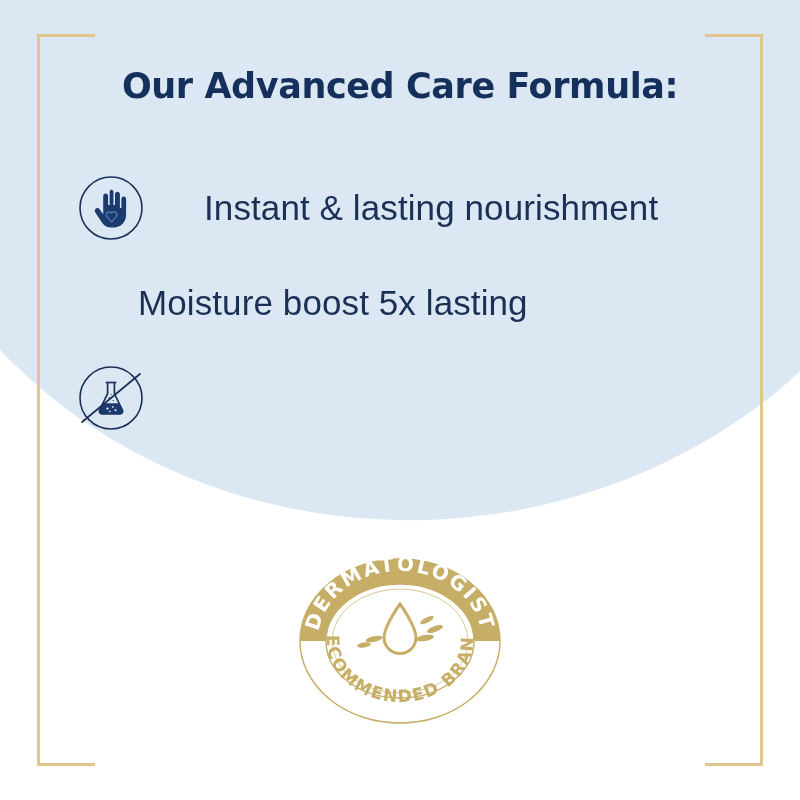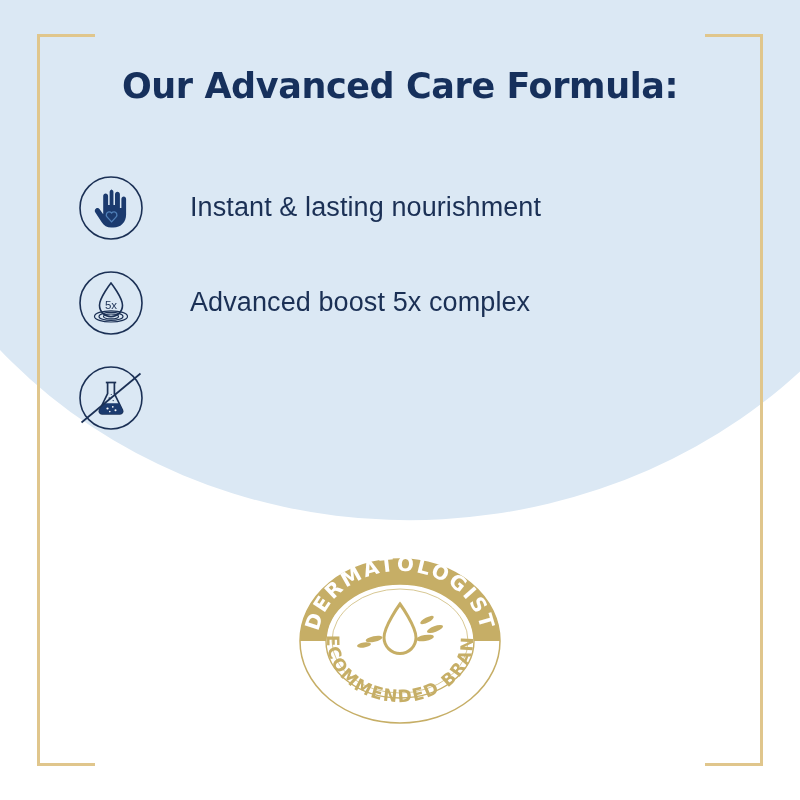--- a/index.html
+++ b/index.html
@@ -107,23 +107,23 @@
     align-items: center;
     height: 95px;
   }
   .feature-icon {
     width: 66px;
     height: 66px;
     flex: 0 0 66px;
     position: relative;
   }
   .feature-label {
-    margin-left: 46px;
+    margin-left: 60px;
     color: #1b3055;
-    font-size: 27px;
+    font-size: 35px;
     letter-spacing: 0.1px;
     font-family: "Liberation Sans", sans-serif;
     white-space: nowrap;
   }
 
   
   .badge {
     position: absolute;
     z-index: 4;
     left: 296px;
@@ -166,32 +166,21 @@
                      c0-1.35 1.1-2.45 2.45-2.45s2.45 1.1 2.45 2.45v9.05h1.55V16.95c0-1.35 1.1-2.45 2.45-2.45z"></path>
           </g>
           <path d="M33.6 38.0c-1.5-1.75-4.3-1.35-5.1 0.8-0.42 1.12-0.14 2.42 0.72 3.35l4.38 4.7
                    4.38-4.7c0.86-0.93 1.14-2.23 0.72-3.35-0.8-2.15-3.6-2.55-5.1-0.8z" fill="none" stroke="#4f7fb8" stroke-width="1.3"></path>
         </svg>
       </div>
       <div class="feature-label">Instant &amp; lasting nourishment</div>
     </div>
 
     <div class="feature-row">
-      <div class="feature-icon">
-        <svg viewBox="0 0 66 66" width="66" height="66" aria-hidden="true">
-          <circle cx="33" cy="33" r="31" fill="none" stroke="#1b3055" stroke-width="1.6"></circle>
-          <path d="M33 13 C33 13 21.5 27.5 21.5 35.3 C21.5 41.7 26.6 46.6 33 46.6
-                   C39.4 46.6 44.5 41.7 44.5 35.3 C44.5 27.5 33 13 33 13 Z" fill="none" stroke="#1b3055" stroke-width="1.6"></path>
-          <ellipse cx="33" cy="46.4" rx="7.5" ry="2.4" fill="none" stroke="#1b3055" stroke-width="1.2"></ellipse>
-          <ellipse cx="33" cy="46.4" rx="12.0" ry="4.0" fill="none" stroke="#1b3055" stroke-width="1.2"></ellipse>
-          <ellipse cx="33" cy="46.4" rx="16.5" ry="5.6" fill="none" stroke="#1b3055" stroke-width="1.2"></ellipse>
-          <text x="33" y="39" text-anchor="middle" font-family="Liberation Sans, sans-serif" font-size="11.5" fill="#1b3055">5x</text>
-        </svg>
-      </div>
-      <div class="feature-label">Advanced boost 5x complex</div>
+      <div class="feature-label">Moisture boost 5x lasting</div>
     </div>
 
     <div class="feature-row">
       <div class="feature-icon">
         <svg viewBox="0 0 66 66" width="66" height="66" aria-hidden="true">
           <circle cx="33" cy="33" r="31" fill="none" stroke="#1b3055" stroke-width="1.6"></circle>
           <g stroke="#1b3055" stroke-width="1.7" fill="none" stroke-linejoin="round">
             <path d="M27.8 17.5 h10.4"></path>
             <path d="M29.6 17.5 v11.2 L21.6 45.0 c-0.9 1.85 0.35 3.9 2.4 3.9 h18.0
                      c2.05 0 3.3-2.05 2.4-3.9 L36.4 28.7 V17.5"></path>

